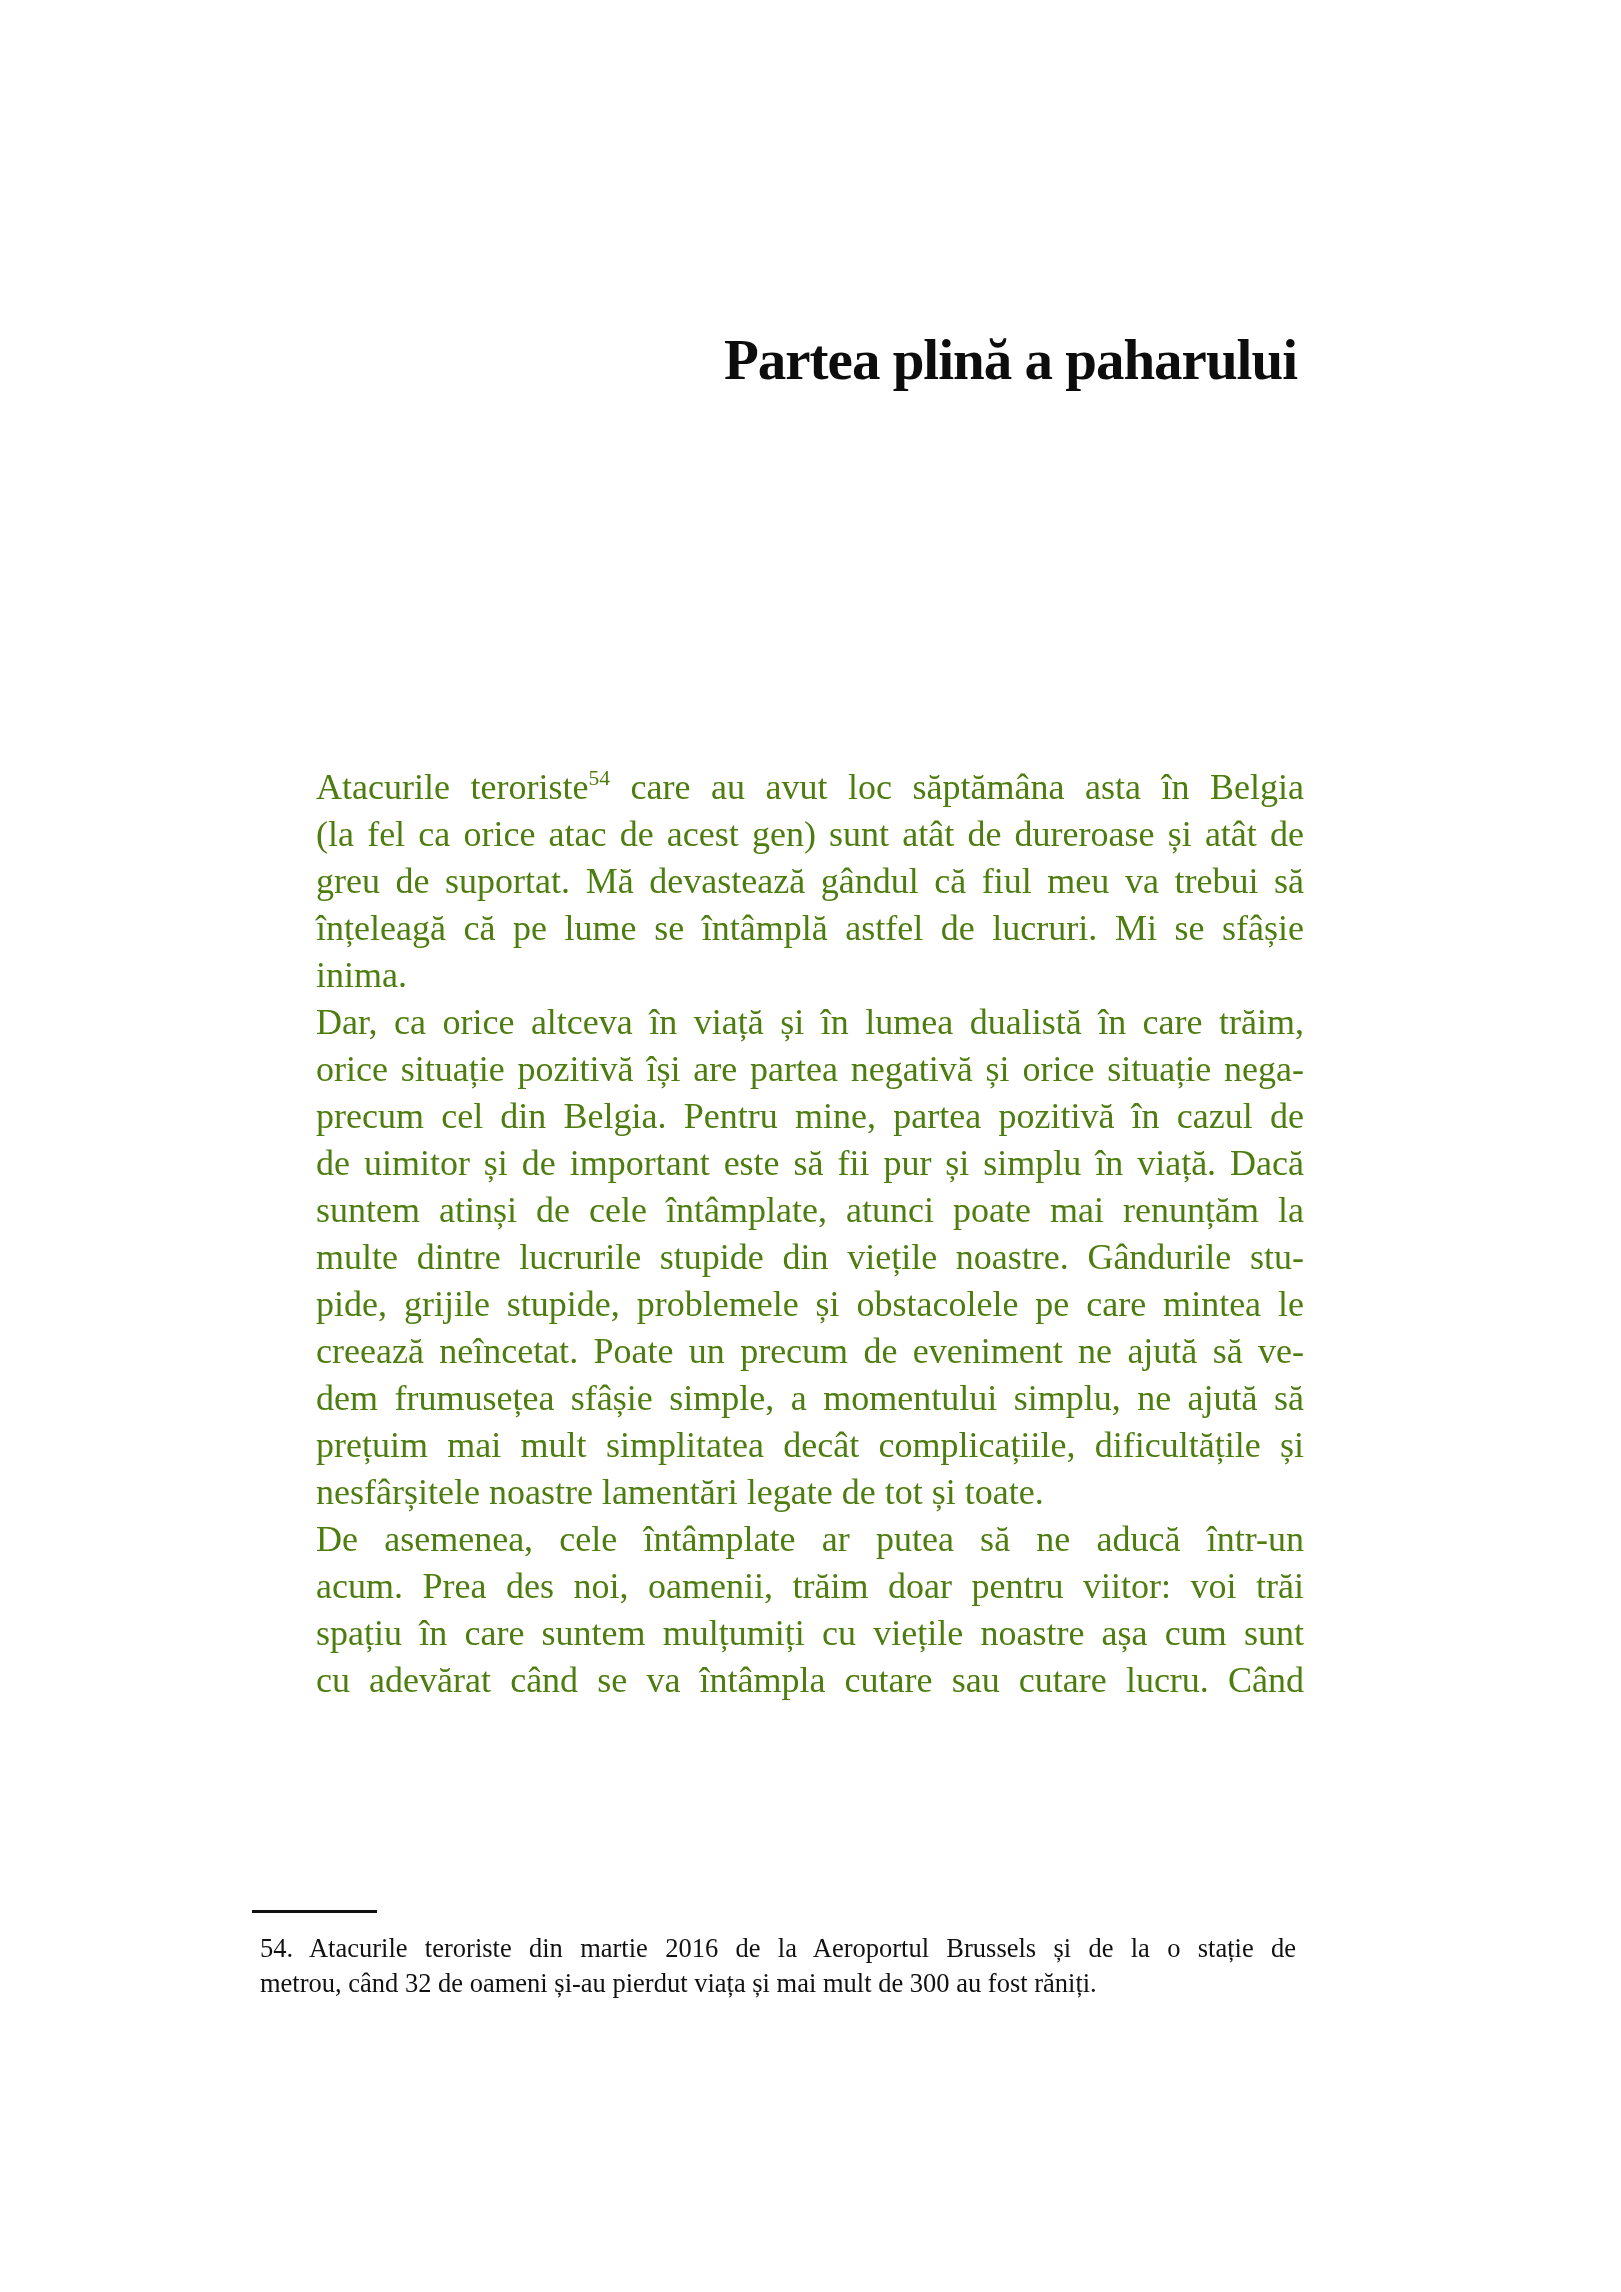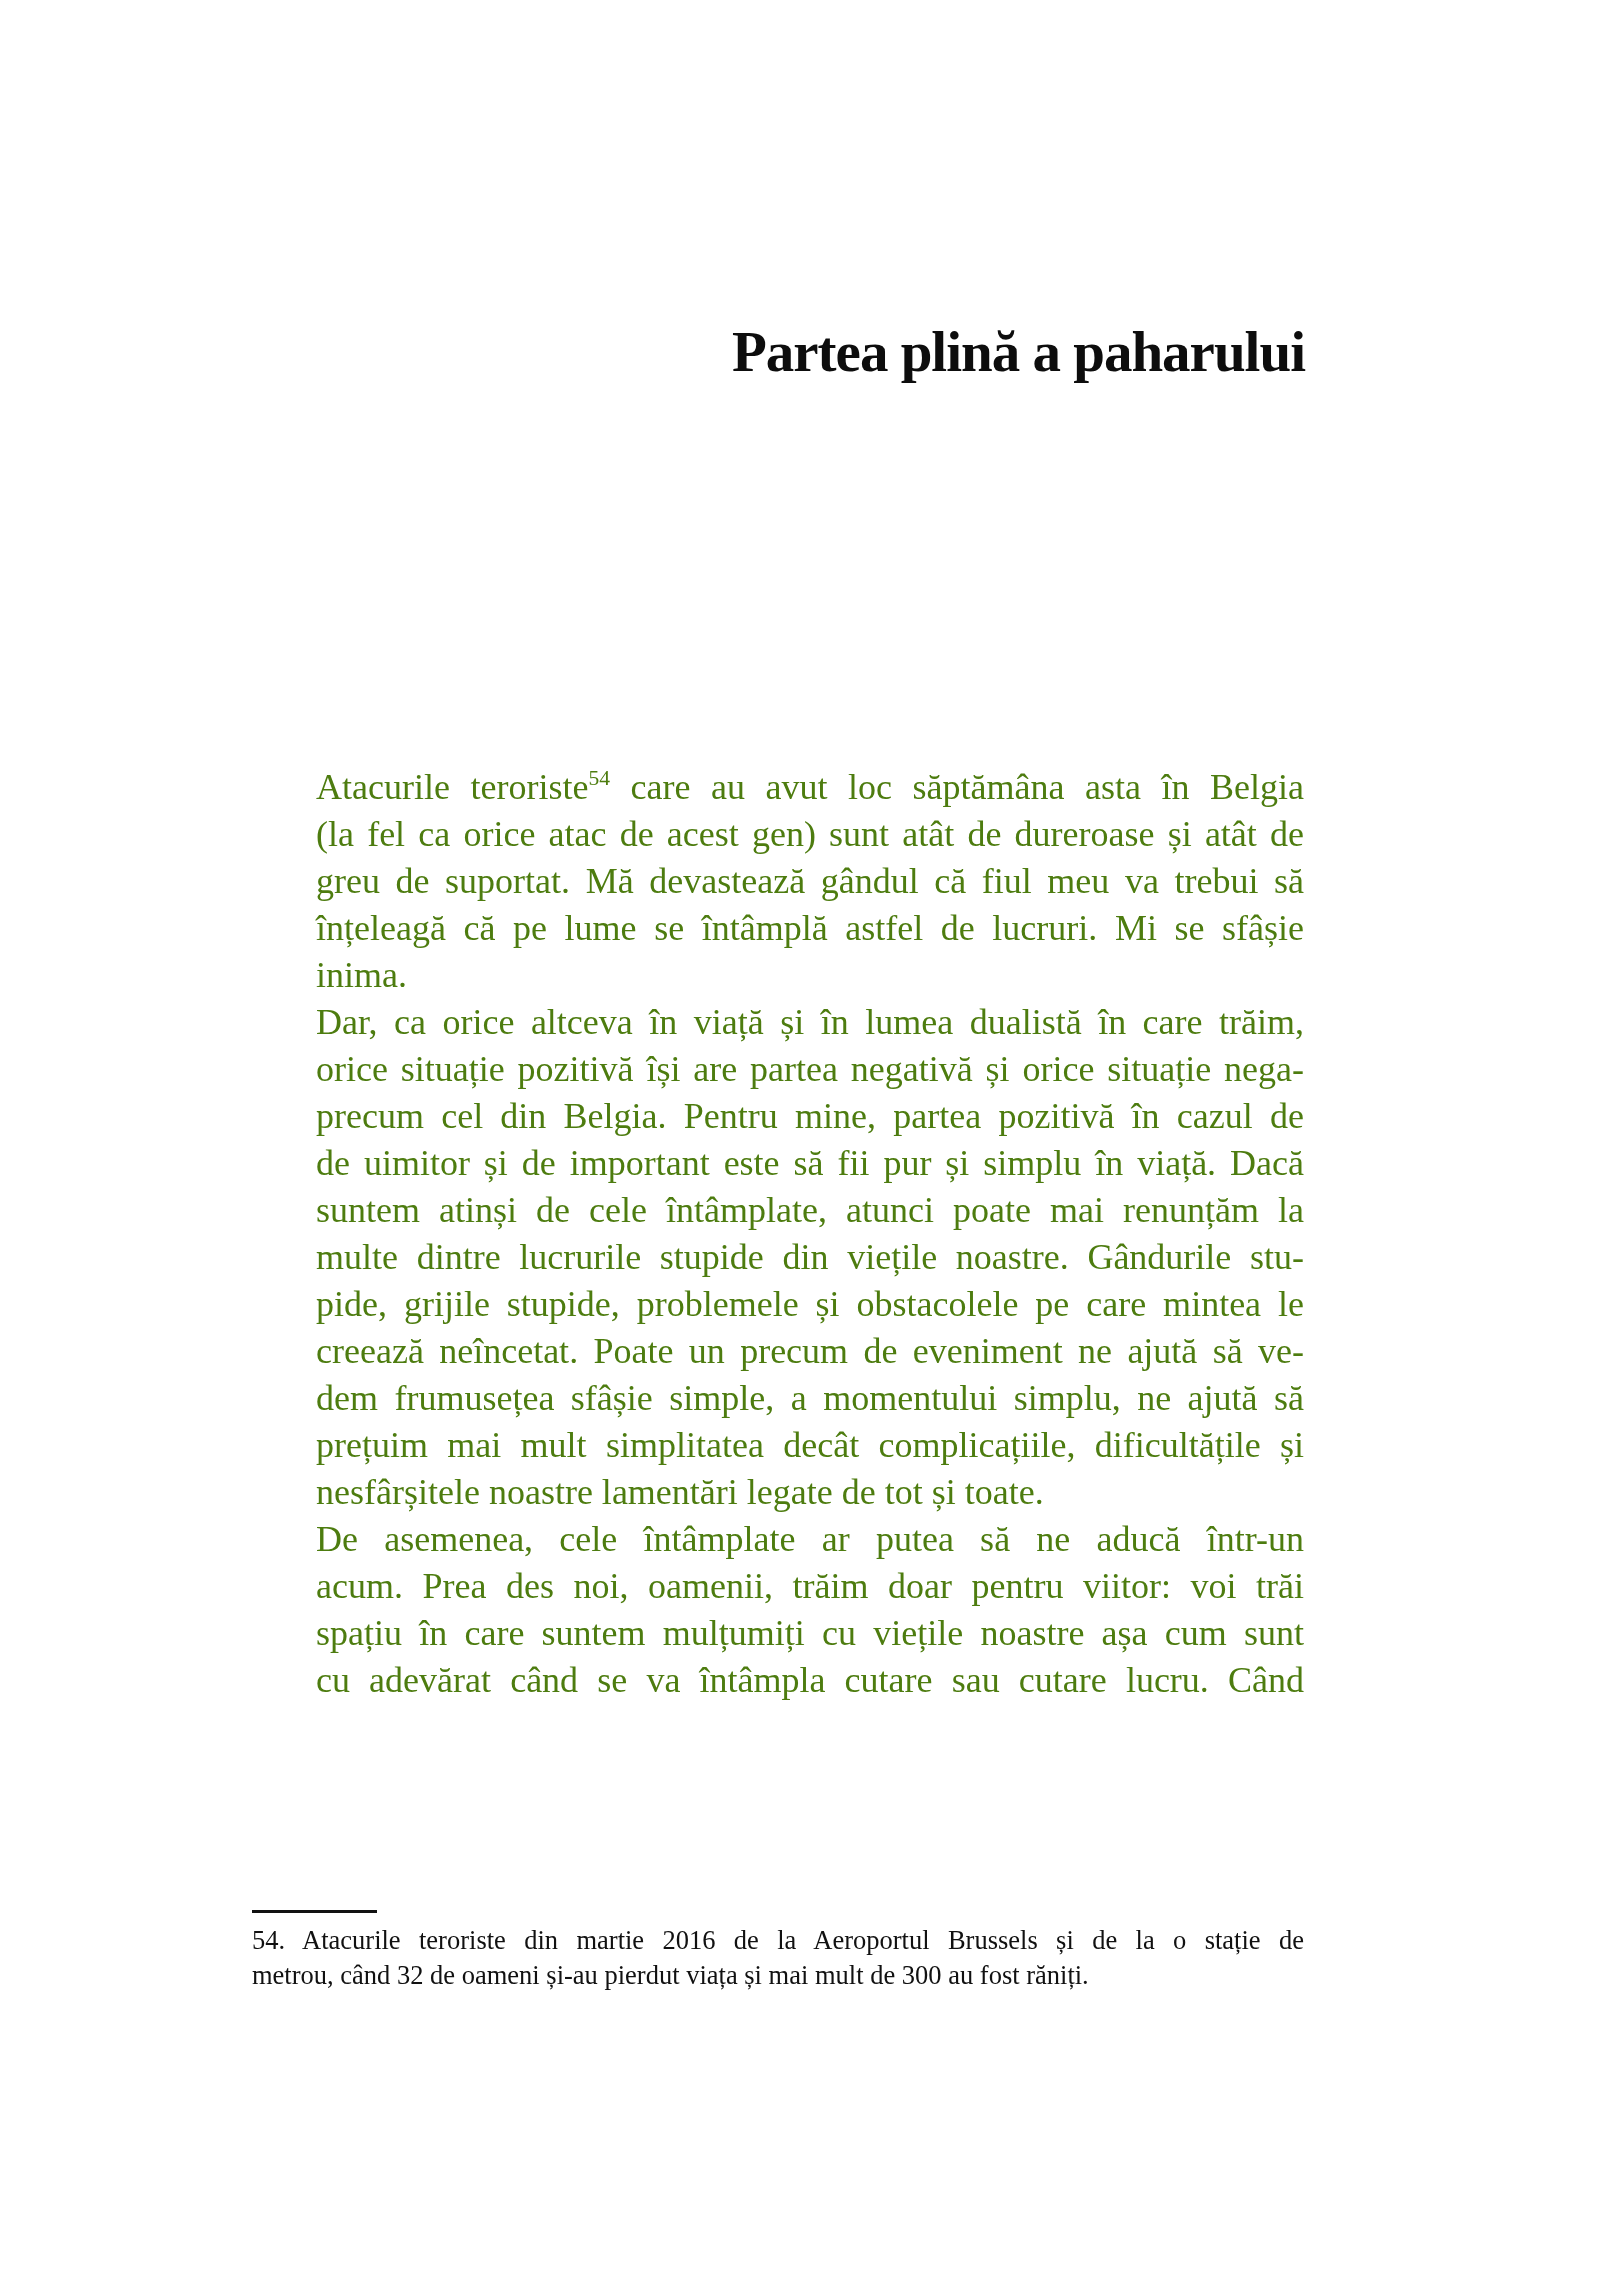--- a/index.html
+++ b/index.html
@@ -1,38 +1,38 @@
 <!DOCTYPE html>
 <html><head>
   <meta charset="utf-8">
   <style>
     html, body { margin: 0; padding: 0; background: #ffffff; }
     body { width: 1621px; height: 2293px; position: relative; overflow: hidden; }
     .page { position: absolute; left: 0; top: 0; width: 1621px; height: 2293px; background: #fff; color: #111; }
     .title {
       position: absolute; right: 316px; top: 319px;
       font-family: "Liberation Serif", "DejaVu Serif", serif;
-      font-weight: bold; font-size: 57px; letter-spacing: -1px; margin: 0; color: #0d0d0d;
+      font-weight: bold; font-size: 57px; letter-spacing: -1px; margin: 8px; color: #0d0d0d;
     }
     .body-text {
       position: absolute; left: 252px; top: 764px; width: 1052px;
       font-family: "Liberation Serif", "DejaVu Serif", serif;
       font-size: 36px; line-height: 47px; color: #4d7c0f;
       text-align: justify; hyphens: manual;
     }
     .body-text p { margin: 0; text-indent: 64px; }
     .body-text p.first-para { text-indent: 64px; }
     sup.fnref { font-size: 21.6px; line-height: 0; vertical-align: 13.7px; }
     .fn-rule { position: absolute; left: 252px; top: 1910px; width: 125px; height: 2.9px; background: #111; }
     .footnote {
       position: absolute; left: 252px; top: 1923px; width: 1052px;
       font-family: "Liberation Serif", "DejaVu Serif", serif;
       font-size: 26.5px; line-height: 35px; color: #111; text-align: justify;
     }
-    .footnote p { margin: 0; }
+    .footnote p { margin: 8px; }
     .line { display: block; text-align: justify; text-align-last: justify; }
     .line.last { text-align-last: left; }
   </style>
 </head>
 <body>
 
 <div class="page">
   <h1 class="title">Partea plină a paharului</h1>
 
   <div class="body-text">

